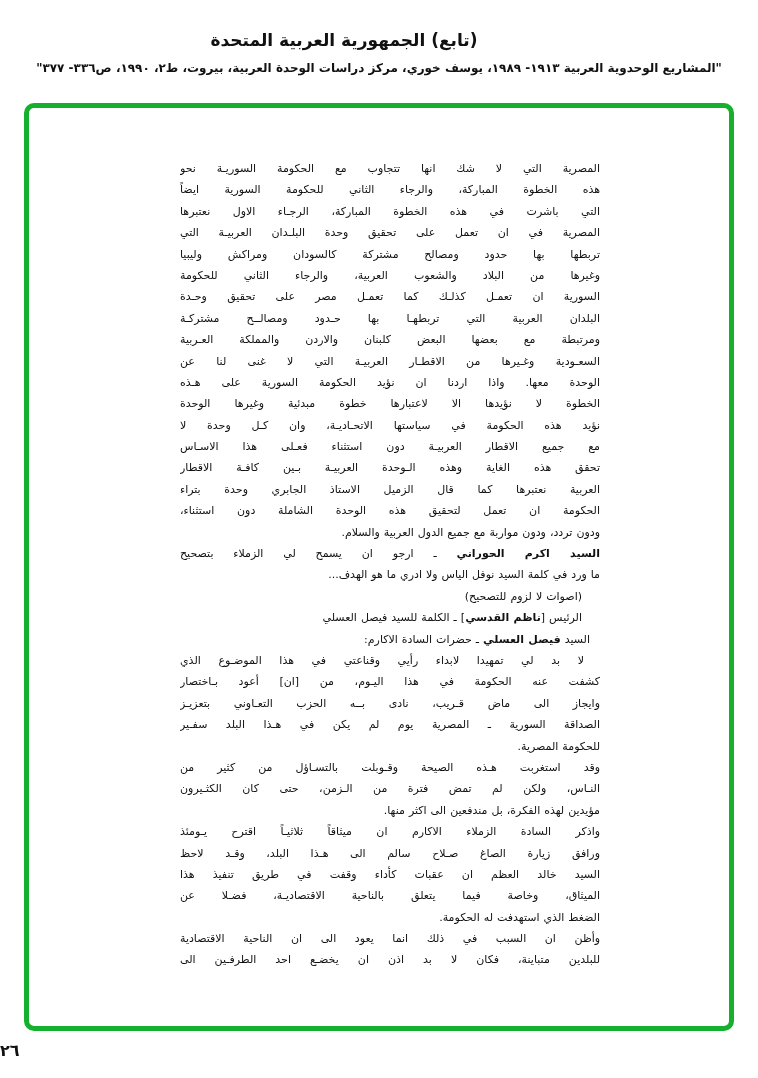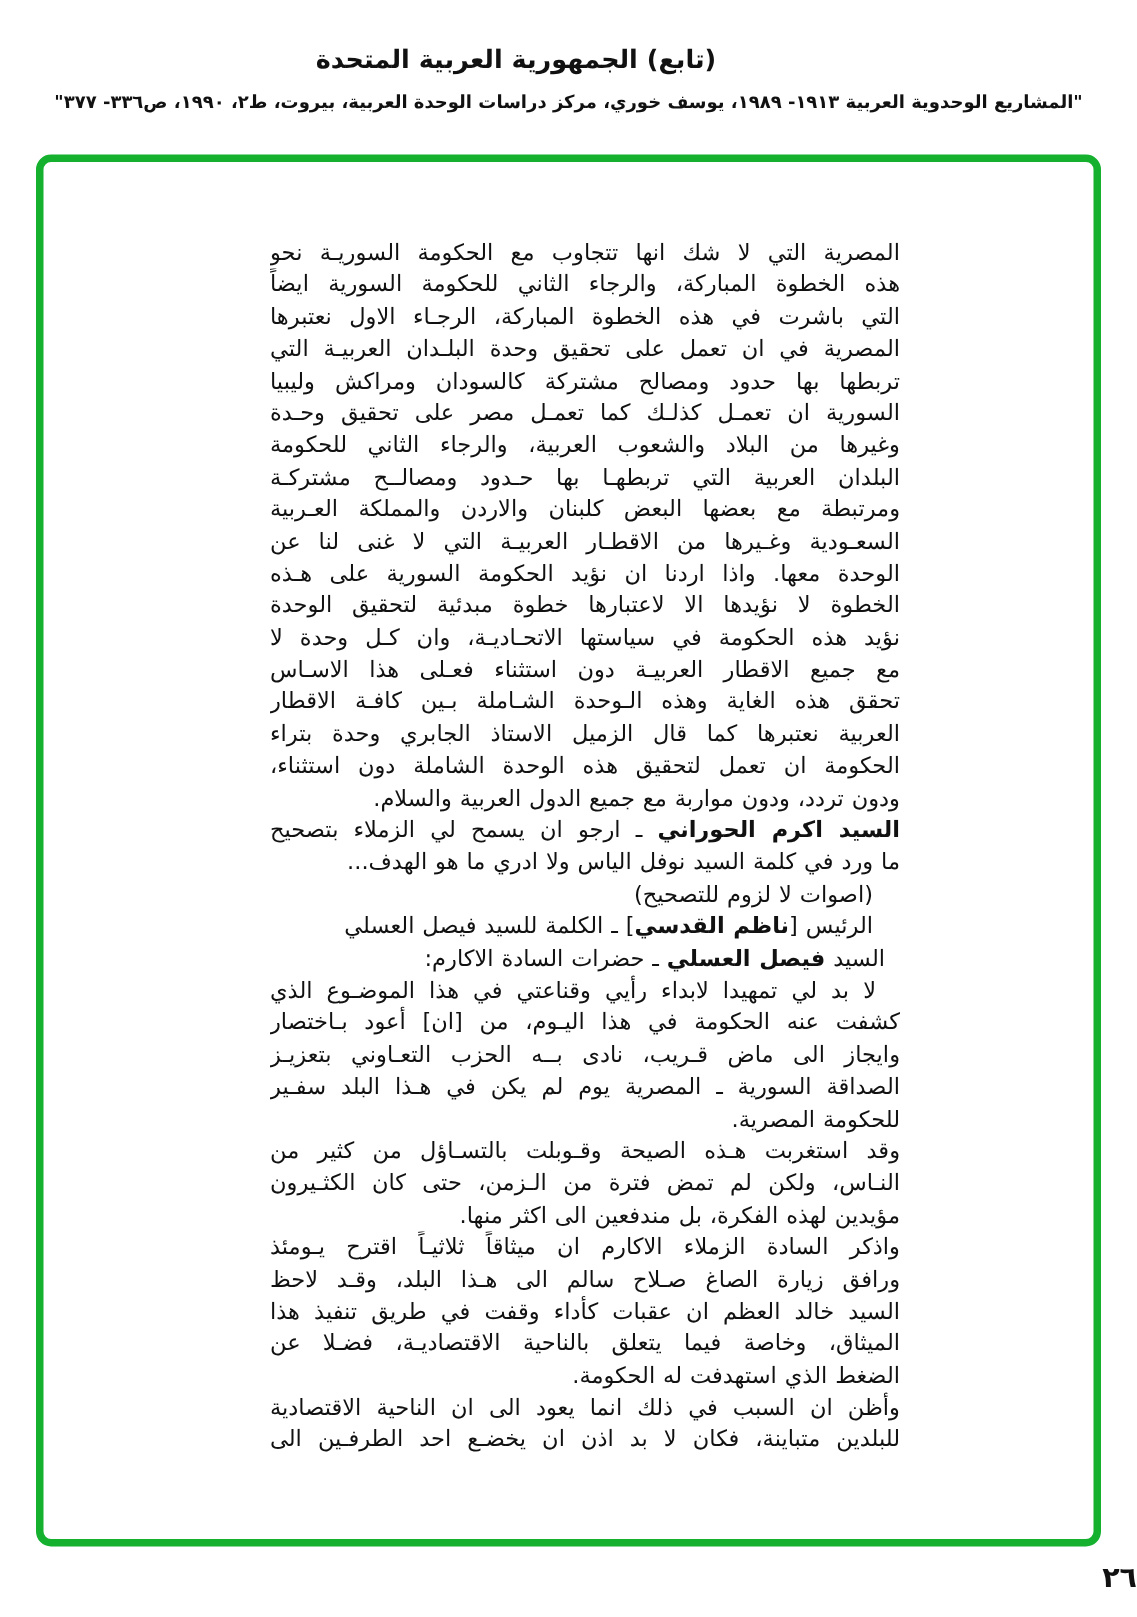--- a/index.html
+++ b/index.html
@@ -18,57 +18,57 @@
   }
   .frame{
     position:absolute;left:24px;top:103px;width:700px;height:918px;
     border:5px solid #15b02e;border-radius:10px;background:transparent;
   }
   .text-column{
     position:absolute;left:180px;top:158px;width:420px;
     direction:rtl;color:#111;
   }
   .line{
-    height:21.4px;line-height:21.4px;font-size:15px;
+    height:21.4px;line-height:21.4px;font-size:11px;
     text-align:right;white-space:nowrap;overflow:hidden;
     word-spacing:0.5px;
   }
   .line.j{
     text-align:justify;text-align-last:justify;white-space:normal;
   }
   .b{font-weight:bold;}
   .page-number{
-    position:absolute;top:1041px;left:0;width:758px;text-align:right;
-    font-size:19px;font-weight:bold;color:#111;direction:rtl;
+    position:absolute;top:1041px;left:0;width:758px;text-align:left;
+    font-size:16px;font-weight:bold;color:#111;direction:rtl;
   }
 </style>
 </head>
 <body>
 
 <div class="page-title">(تابع) الجمهورية العربية المتحدة</div>
 <div class="citation">"المشاريع الوحدوية العربية ١٩١٣- ١٩٨٩، يوسف خوري، مركز دراسات الوحدة العربية، بيروت، ط٢، ١٩٩٠، ص٣٣٦- ٣٧٧"</div>
 
 <div class="frame" style="border-color: rgb(21, 176, 46);"></div>
 
 <div class="text-column">
     <div class="line j"><span>المصرية التي لا شك انها تتجاوب مع الحكومة السوريـة نحو</span></div>
     <div class="line j"><span>هذه الخطوة المباركة، والرجاء الثاني للحكومة السورية ايضاً</span></div>
     <div class="line j"><span>التي باشرت في هذه الخطوة المباركة، الرجـاء الاول نعتبرها</span></div>
     <div class="line j"><span>المصرية في ان تعمل على تحقيق وحدة البلـدان العربيـة التي</span></div>
     <div class="line j"><span>تربطها بها حدود ومصالح مشتركة كالسودان ومراكش وليبيا</span></div>
+    <div class="line j"><span>وغيرها من البلاد والشعوب العربية، والرجاء الثاني للحكومة</span></div>
     <div class="line j"><span>السورية ان تعمـل كذلـك كما تعمـل مصر على تحقيق وحـدة</span></div>
-    <div class="line j"><span>وغيرها من البلاد والشعوب العربية، والرجاء الثاني للحكومة</span></div>
     <div class="line j"><span>البلدان العربية التي تربطهـا بها حـدود ومصالــح مشتركـة</span></div>
     <div class="line j"><span>ومرتبطة مع بعضها البعض كلبنان والاردن والمملكة العـربية</span></div>
     <div class="line j"><span>السعـودية وغـيرها من الاقطـار العربيـة التي لا غنى لنا عن</span></div>
     <div class="line j"><span>الوحدة معها. واذا اردنا ان نؤيد الحكومة السورية على هـذه</span></div>
-    <div class="line j"><span>الخطوة لا نؤيدها الا لاعتبارها خطوة مبدئية لتحقيق الوحدة</span></div>
+    <div class="line j"><span>الخطوة لا نؤيدها الا لاعتبارها خطوة مبدئية وغيرها الوحدة</span></div>
     <div class="line j"><span>نؤيد هذه الحكومة في سياستها الاتحـاديـة، وان كـل وحدة لا</span></div>
     <div class="line j"><span>مع جميع الاقطار العربيـة دون استثناء فعـلى هذا الاسـاس</span></div>
-    <div class="line j"><span>تحقق هذه الغاية وهذه الـوحدة الشـاملة بـين كافـة الاقطار</span></div>
+    <div class="line j"><span>تحقق هذه الغاية وهذه الـوحدة العربيـة بـين كافـة الاقطار</span></div>
     <div class="line j"><span>العربية نعتبرها كما قال الزميل الاستاذ الجابري وحدة بتراء</span></div>
     <div class="line j"><span>الحكومة ان تعمل لتحقيق هذه الوحدة الشاملة دون استثناء،</span></div>
     <div class="line"><span>ودون تردد، ودون مواربة مع جميع الدول العربية والسلام.</span></div>
     <div class="line j"><span class="b">السيد اكرم الحوراني</span><span> ـ ارجو ان يسمح لي الزملاء بتصحيح</span></div>
     <div class="line"><span>ما ورد في كلمة السيد نوفل الياس ولا ادري ما هو الهدف...</span></div>
     <div class="line" style="text-indent: 18px;"><span>(اصوات لا لزوم للتصحيح)</span></div>
     <div class="line" style="text-indent: 18px;"><span>الرئيس [</span><span class="b">ناظم القدسي</span><span>] ـ الكلمة للسيد فيصل العسلي</span></div>
     <div class="line" style="text-indent: 10px;"><span>السيد </span><span class="b">فيصل العسلي</span><span> ـ حضرات السادة الاكارم:</span></div>
     <div class="line j" style="text-indent: 16px;"><span>لا بد لي تمهيدا لابداء رأيي وقناعتي في هذا الموضـوع الذي</span></div>
     <div class="line j"><span>كشفت عنه الحكومة في هذا اليـوم، من [ان] أعود بـاختصار</span></div>

